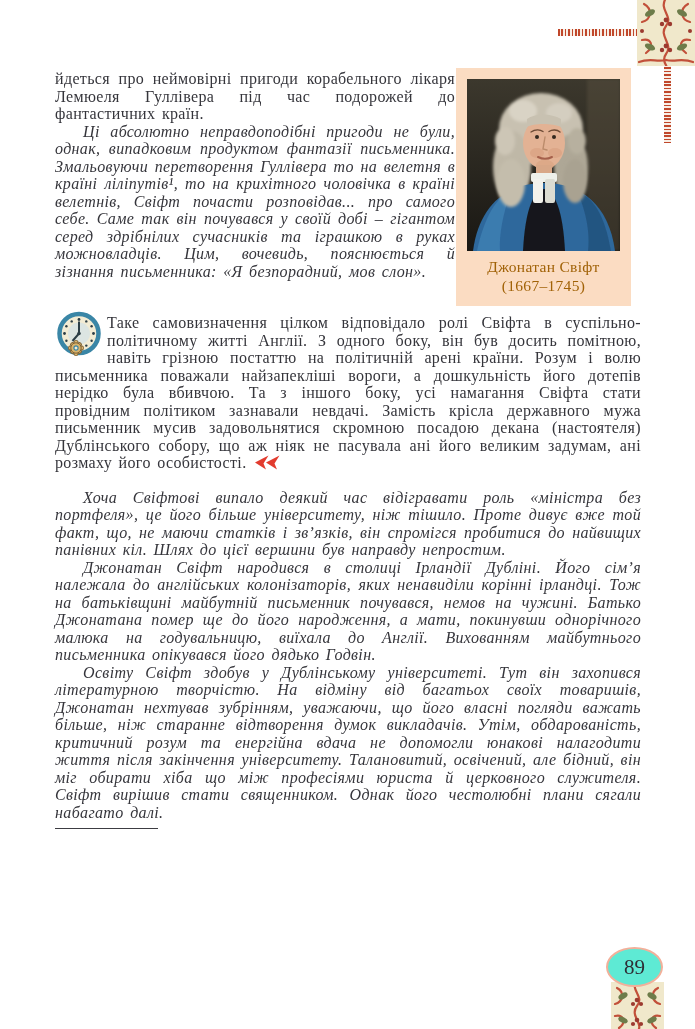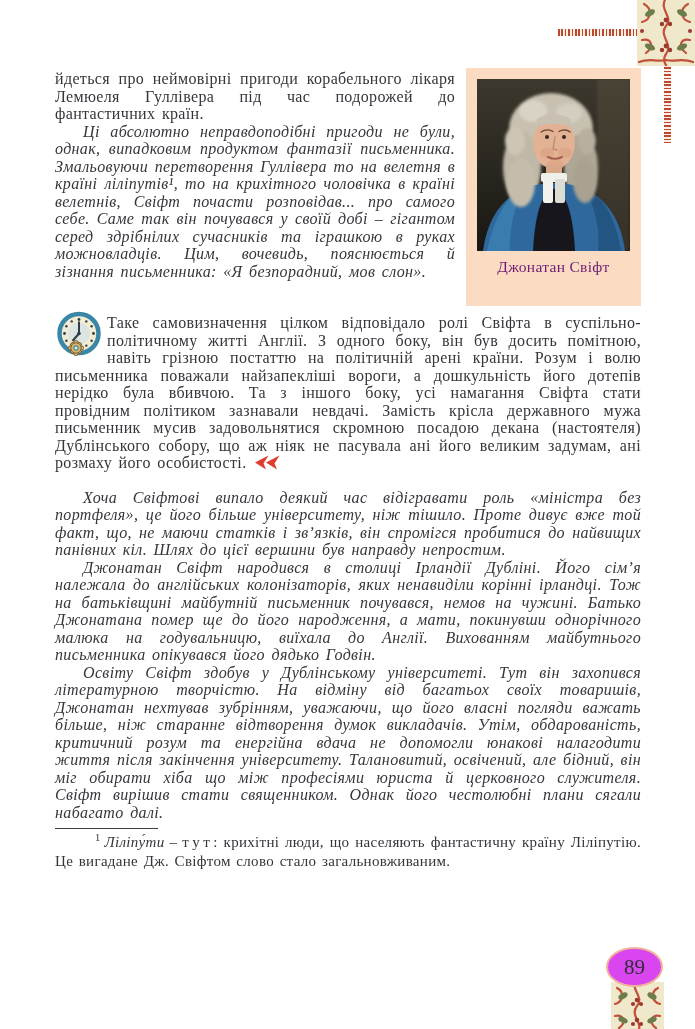--- a/index.html
+++ b/index.html
@@ -22,31 +22,31 @@
   .tile-top{left:637px;top:0;width:58px;height:66px;}
   .tile-bottom{left:611px;top:982px;width:53px;height:47px;}
   .tile svg{display:block;width:100%;height:100%;}
   
   .content{position:absolute;left:55px;top:68px;width:586px;}
   .p{
     margin:0;font-size:16px;line-height:17.5px;text-align:justify;
     letter-spacing:0.35px;word-spacing:2.2px;hyphens:auto;
   }
   .ind{text-indent:28px;font-style:italic;}
-  .top-row{display:flex;gap:11px;}
+  .top-row{display:flex;gap:1px;}
   .col-text{width:400px;padding-top:2px;}
   
   .portrait-card{
     margin:0;width:175px;background:#fbdcc2;padding:11px 11px 10px 11px;
     box-sizing:border-box;flex:0 0 175px;height:238px;
   }
   .photo{width:153px;height:172px;}
   .photo svg{display:block;width:100%;height:100%;}
   .cap{
-    text-align:center;font-size:15.5px;line-height:19px;margin-top:6px;color:#701a75;
+    text-align:center;font-size:15.5px;line-height:19px;margin-top:6px;color:#a16207;
     letter-spacing:0.3px;
   }
   
   .clockp{position:relative;margin-top:8px;font-family:Liberation Serif, serif;}
   .clock-spacer{float:left;width:52px;height:36px;}
   .clock-icon{position:absolute;left:0;top:-3px;width:48px;height:48px;}
   .endmark{display:inline-block;margin-left:6px;vertical-align:-2px;}
   .gap-top{margin-top:15px;}
   
   .footnote{margin-top:7px;}
@@ -55,21 +55,21 @@
     margin:0;font-size:15px;line-height:18.5px;text-align:justify;
     letter-spacing:0.3px;word-spacing:1.6px;text-indent:40px;
   }
   .fn sup{font-size:10.5px;vertical-align:super;line-height:0;}
   .fn .term{font-style:italic;margin:0 5px 0 4px;}
   .fn .dash{margin-right:5px;}
   .fn .spaced{letter-spacing:3.5px;}
   
   .page-badge{
     position:absolute;left:606px;top:947px;width:57px;height:40px;
-    border:2.5px solid #f2b09a;border-radius:50%;background:#d946ef;
+    border:2.5px solid #f2b09a;border-radius:50%;background:#5eead4;
     display:flex;align-items:center;justify-content:center;
     font-size:21px;color:#2e2e35;box-sizing:border-box;
   }
 </style>
 </head>
 <body>
 
 <div class="sheet">
 
   <div class="ribbon-h"></div>
@@ -198,20 +198,21 @@
             <rect x="78" y="100" width="10" height="24" rx="2" fill="#dcdcd2" filter="url(#soft2)"></rect>
 
             <g filter="url(#soft1)">
               <ellipse cx="44" cy="104" rx="14" ry="24" fill="#c4bdac"></ellipse>
               <ellipse cx="108" cy="102" rx="12" ry="22" fill="#a9a291"></ellipse>
             </g>
           </svg>
         </div>
         <figcaption class="cap">
           <div>Джонатан Свіфт</div>
+          <div>(1667–1745)</div>
         </figcaption>
       </figure>
     </div>
 
     <div class="p clockp">
       <span class="clock-spacer"></span>
       <span class="clock-icon">
         <svg viewBox="0 0 48 48" width="48" height="48">
           <circle cx="24" cy="22.5" r="19.5" fill="#f2ecd4" stroke="#3a86a6" stroke-width="4.5"></circle>
           <circle cx="24" cy="22.5" r="11" fill="#cfe2ea" opacity="0.65"></circle>
@@ -246,21 +247,20 @@
           <path d="M26.5 0.5 L13 7.5 L24 14.5 L21.5 8.5 Z" fill="#e23b2e"></path>
         </svg></span>
     </div>
 
     <p class="p ind gap-top">Хоча Свіфтові випало деякий час відігравати роль «міністра без портфеля», це його більше університету, ніж тішило. Проте дивує вже той факт, що, не маючи статків і зв’язків, він спромігся пробитися до найвищих панівних кіл. Шлях до цієї вершини був направду непростим.</p>
     <p class="p ind">Джонатан Свіфт народився в столиці Ірландії Дубліні. Його сім’я належала до англійських колонізаторів, яких ненавиділи корінні ірландці. Тож на батьківщині майбутній письменник почувався, немов на чужині. Батько Джонатана помер ще до його народження, а мати, покинувши однорічного малюка на годувальницю, виїхала до Англії. Вихованням майбутнього письменника опікувався його дядько Годвін.</p>
     <p class="p ind">Освіту Свіфт здобув у Дублінському університеті. Тут він захопився літературною творчістю. На відміну від багатьох своїх товаришів, Джонатан нехтував зубрінням, уважаючи, що його власні погляди важать більше, ніж старанне відтворення думок викладачів. Утім, обдарованість, критичний розум та енергійна вдача не допомогли юнакові налагодити життя після закінчення університету. Талановитий, освічений, але бідний, він міг обирати хіба що між професіями юриста й церковного служителя. Свіфт вирішив стати священником. Однак його честолюбні плани сягали набагато далі.</p>
 
     <div class="footnote">
       <div class="fn-rule"></div>
-      <p class="fn"><sup>1</sup><i class="term">Ліліпу́ти</i><span class="dash">–</span><span class="spaced">тут</span><span>: крихітні люди, що населяють фантастичну країну Ліліпутію. Це вигадане Дж. Свіфтом слово стало загальновживаним.</span></p>
     </div>
   </div>
 
   <div class="page-badge">
     <span>89</span>
   </div>
 
 </div>
 
 </body></html>

